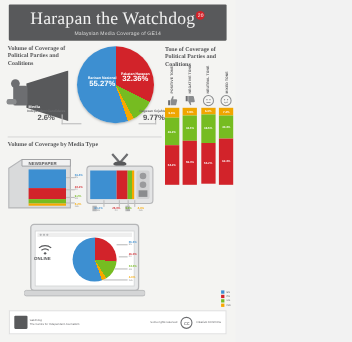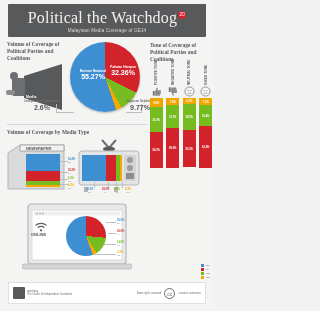--- a/index.html
+++ b/index.html
@@ -143,21 +143,21 @@
   .legend-dots i { width:3px; height:3px; display:block; }
   .legend-dots span { font-size:2.4px; color:#6d6e71; }
 </style>
 </head>
 <body>
 
 <div class="page">
 
   <div class="header">
     <div class="hdr-title">
-      <span>Political the Watchdog</span><span class="hdr-badge">20</span>
+      <span>Harapan the Watchdog</span><span class="hdr-badge">20</span>
     </div>
     <div class="hdr-sub">Malaysian Media Coverage of GE14</div>
   </div>
 
   <div class="sec1">
     <div class="sec1-title">Volume of Coverage of Political Parties and Coalitions</div>
 
     <svg class="megaphone" viewBox="0 0 62 46">
       <path d="M20 12 L58 0 L58 46 L20 34 Z" fill="#58595b"></path>
       <rect x="8" y="14" width="13" height="18" rx="2" fill="#6d6e71"></rect>

